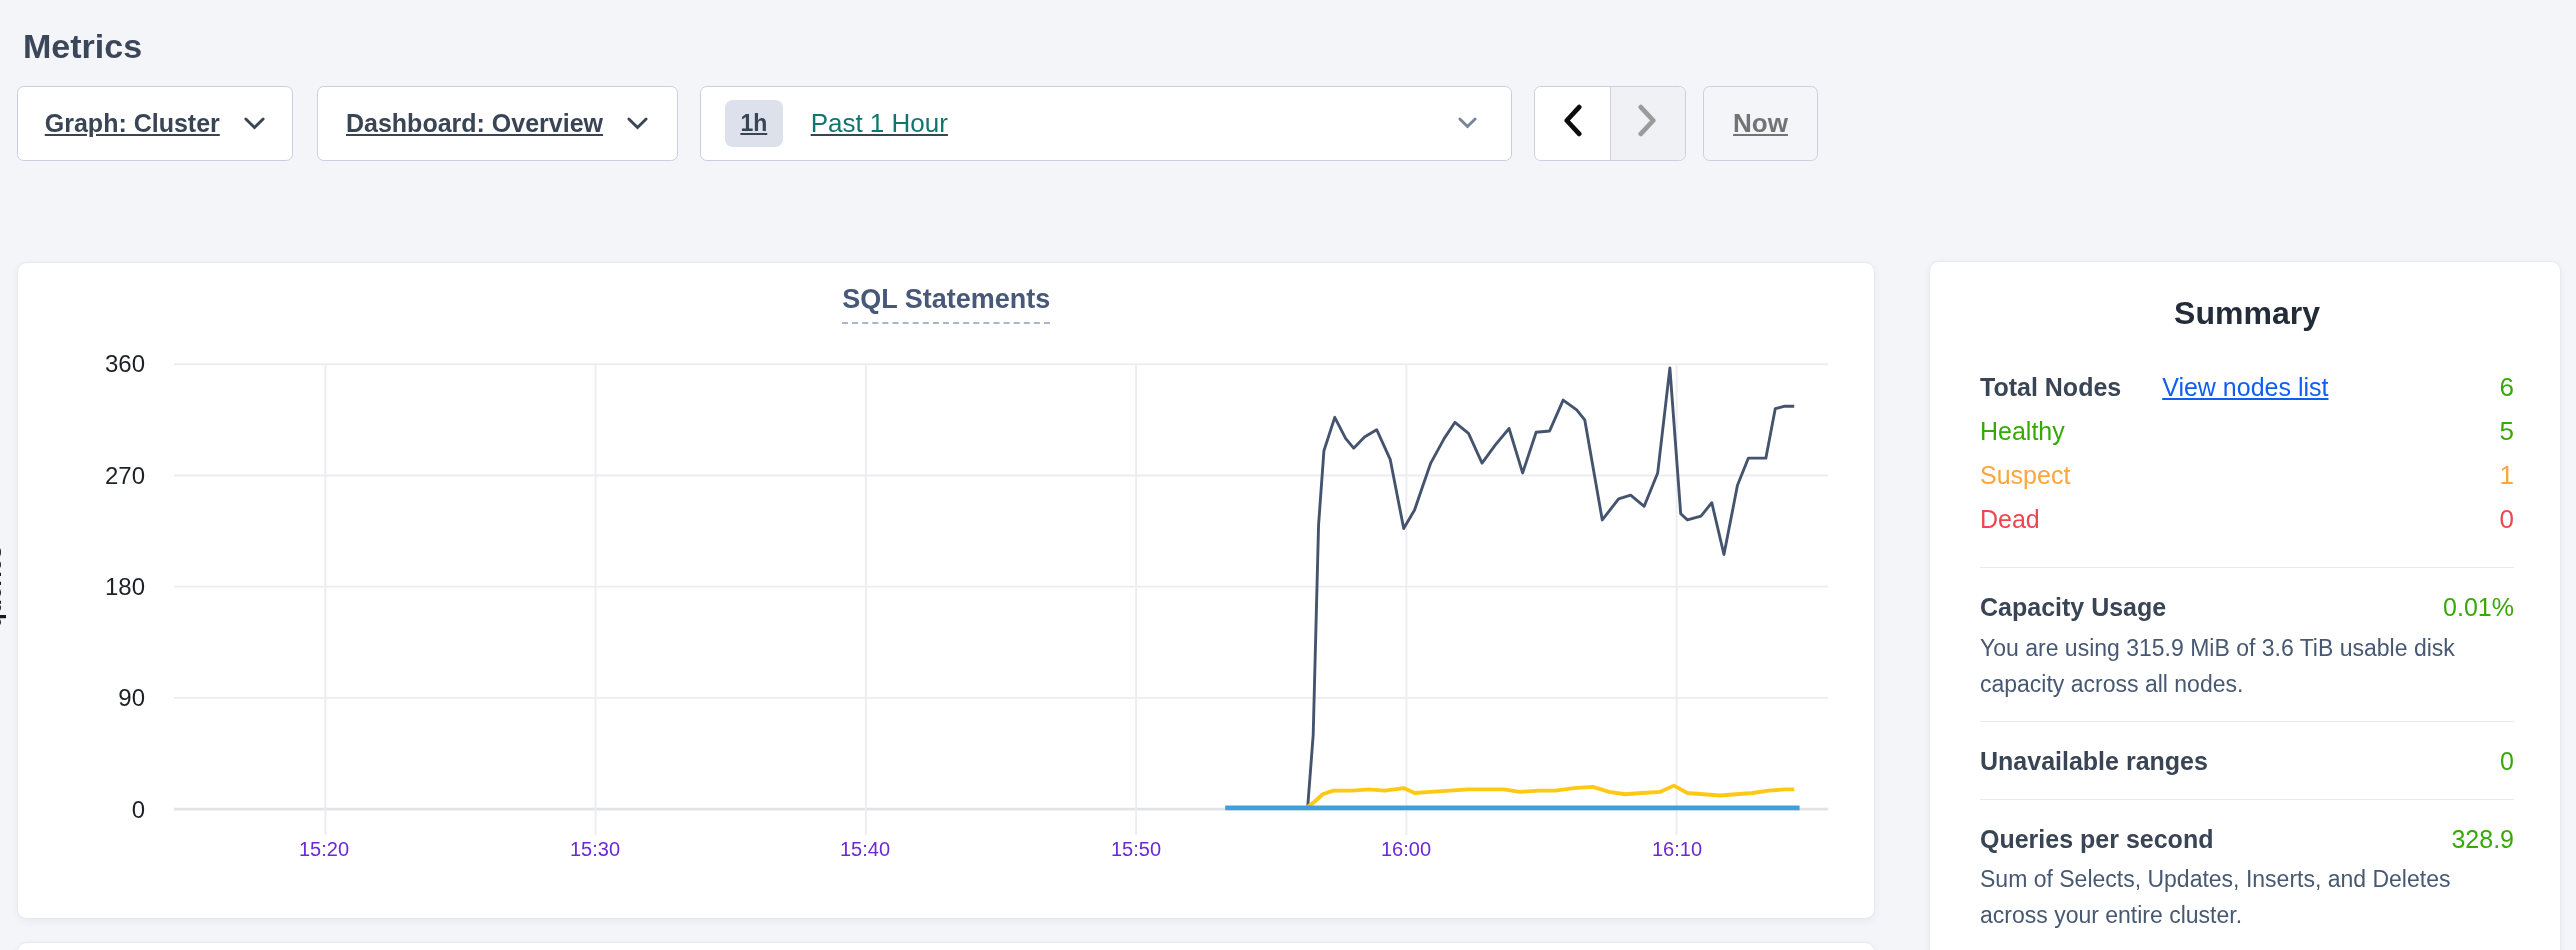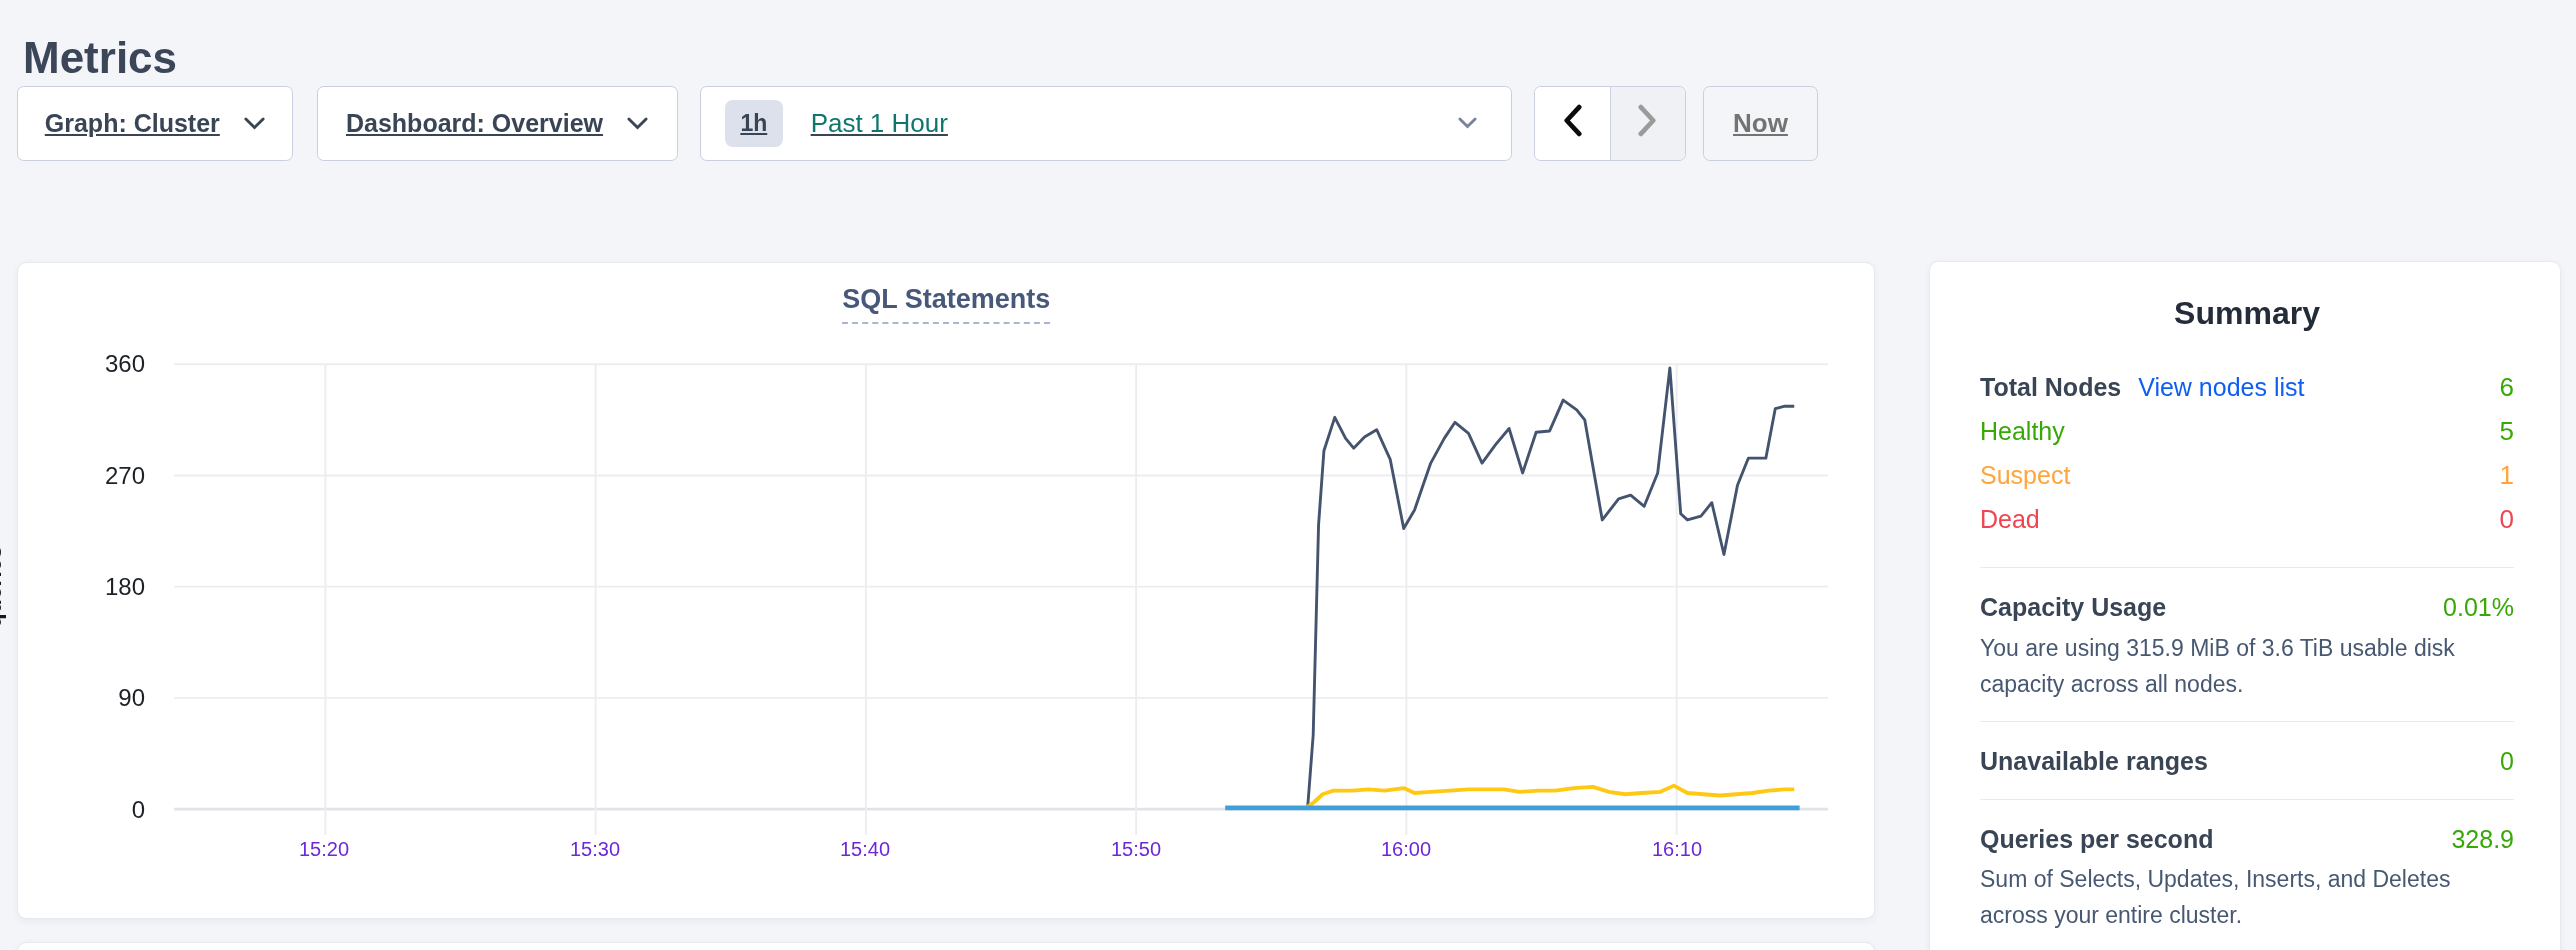--- a/index.html
+++ b/index.html
@@ -2,21 +2,21 @@
 <html><head>
 <meta charset="utf-8">
 <style>
   html,body{margin:0;padding:0;background:#f4f5f9;}
   #root{
     position:relative;width:2576px;height:950px;overflow:hidden;
     background:#f4f5f9;font-family:"Liberation Sans",sans-serif;color:#394455;
   }
   
   .page-title{
-    position:absolute;left:23px;top:3.8px;font-size:44px;font-weight:700;color:#3c4659;
+    position:absolute;left:23px;top:3.8px;font-size:34px;font-weight:700;color:#3c4659;
   }
   
   .ctl{
     position:absolute;top:86px;height:75px;box-sizing:border-box;
     background:#fff;border:1.9px solid #c9cfdf;border-radius:6.7px;
     display:flex;align-items:center;justify-content:center;
     font-size:25px;font-weight:700;color:#394455;cursor:pointer;text-decoration:underline;
   }
   .ctl .chev{margin-left:23px;display:flex;align-items:center;}
   #graph-btn{left:17.3px;width:276px;}
@@ -173,21 +173,21 @@
 
   <div class="card" id="next-card"></div>
 
   <div class="card" id="summary-card">
     <div class="summary-title">Summary</div>
 
     <div class="nodes-block">
       <div class="srow">
         <span>
           <span class="lbl-strong">Total Nodes</span>
-          <span class="link" style="margin-left:10px;">View nodes list</span>
+          <span class="link" style="margin-left:34px;text-decoration:underline;">View nodes list</span>
         </span>
         <span class="val green">6</span>
       </div>
       <div class="srow">
         <span class="green">Healthy</span>
         <span class="val green">5</span>
       </div>
       <div class="srow">
         <span class="orange">Suspect</span>
         <span class="val orange">1</span>

